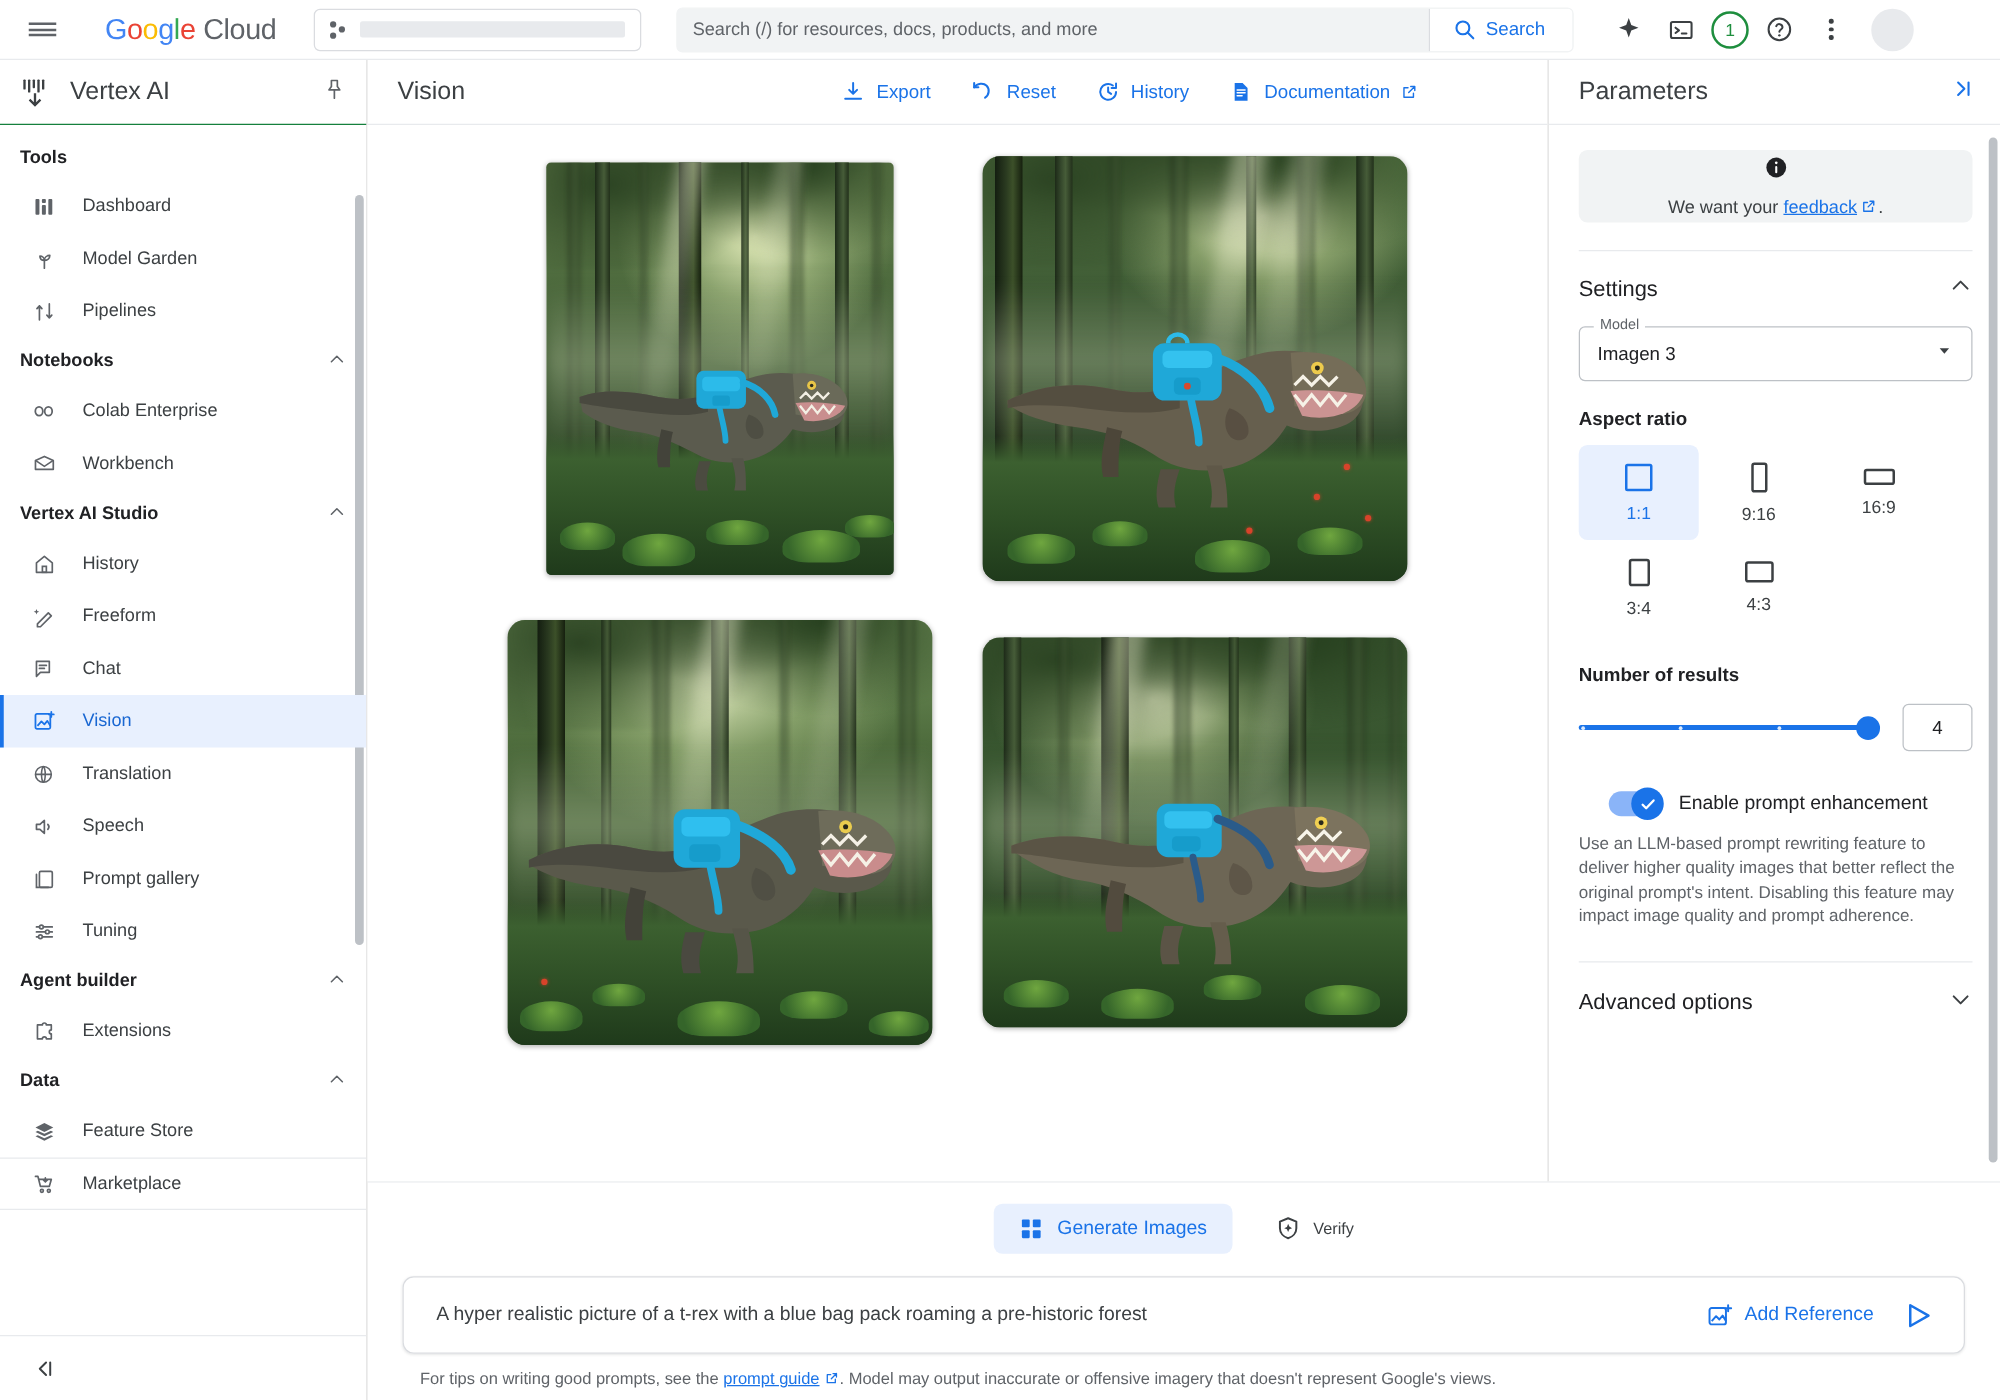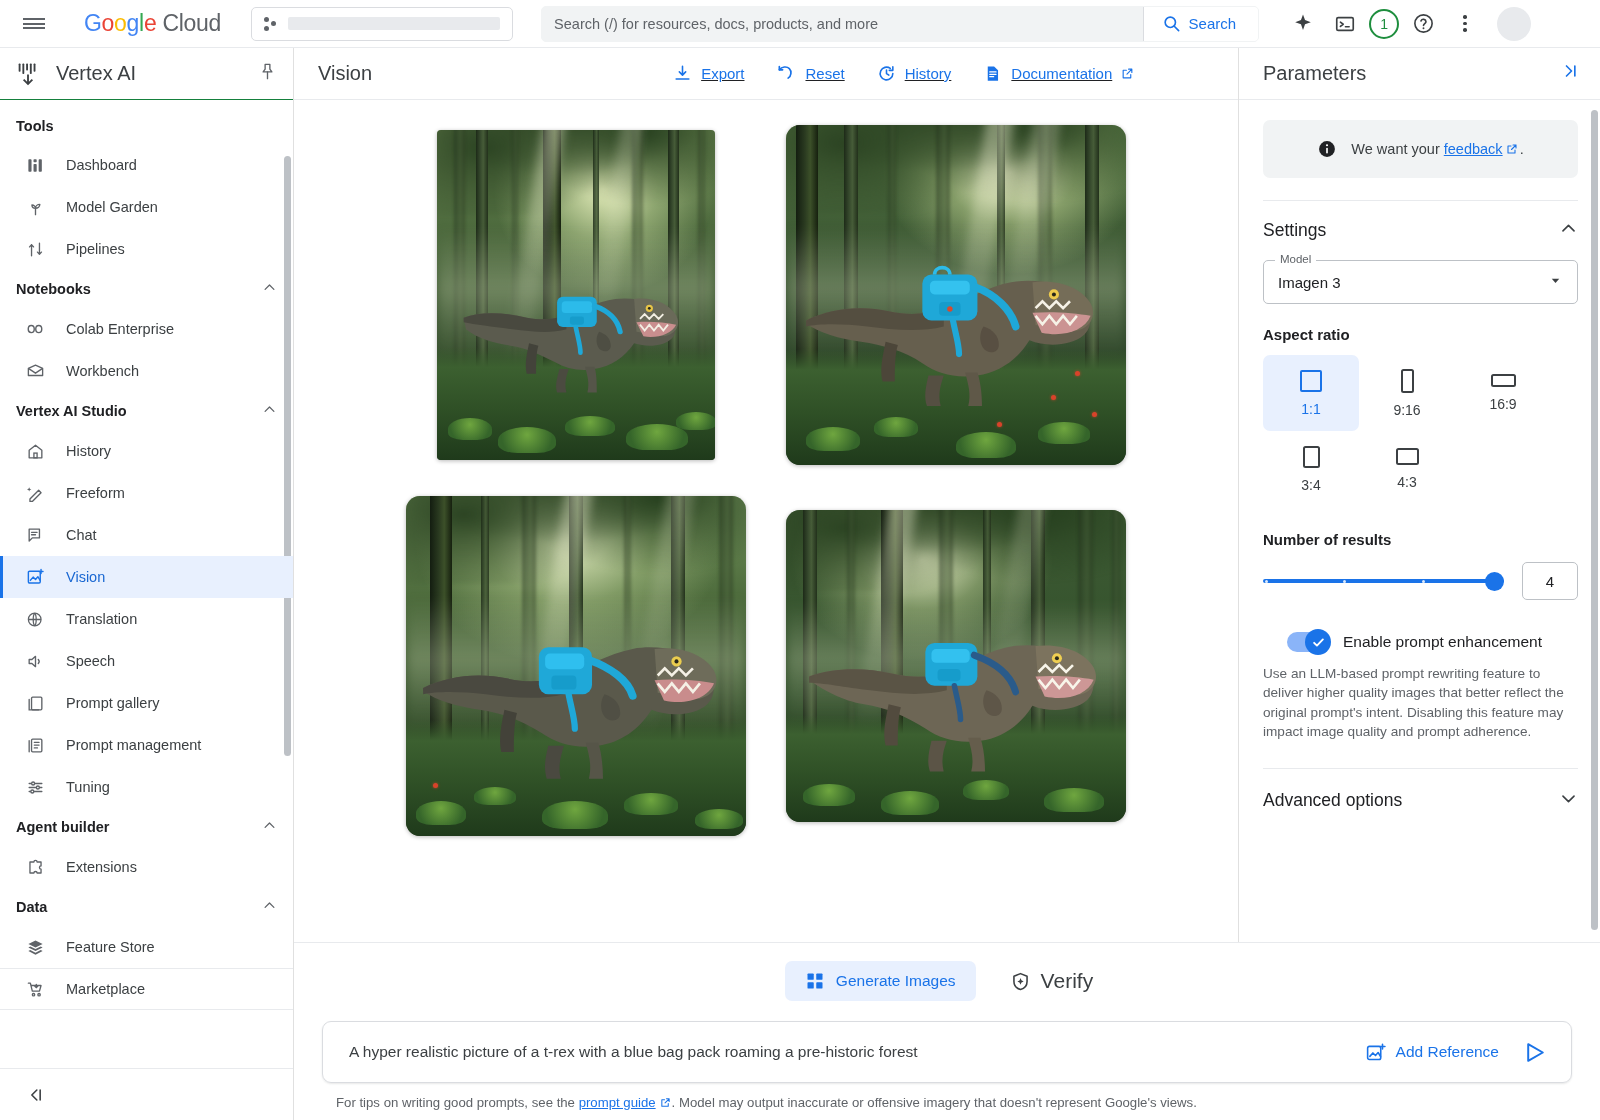--- a/index.html
+++ b/index.html
@@ -122,21 +122,21 @@
   
   .main { flex: 1; display:flex; flex-direction: column; height: 1072px; min-width:0;}
   .main-top { display:flex; flex:1; min-height:0;}
   .canvas-col { flex: 1; display:flex; flex-direction:column; min-width:0;}
 
   .toolbar {
     height: 52px; display:flex; align-items:center;
     border-bottom: 1px solid #e8eaed; padding: 0 24px;
   }
   .toolbar .page-title { font-size: 20px; color:#3c4043; }
-  .toolbar-actions { display:flex; align-items:center; gap: 10px; margin-left: 290px; text-decoration: underline;}
+  .toolbar-actions { display:flex; align-items:center; gap: 10px; margin-left: 290px;}
   .tb-btn {
     display:flex; align-items:center; gap:9px;
     color:#1a73e8; font-size:15px; padding: 7px 11px; border-radius:5px; cursor:pointer;
     white-space:nowrap;
   }
 
   .gallery-wrap {
     flex: 1; overflow: hidden; position: relative; background:#fff;
     display:flex; align-items:flex-start; justify-content:center;
     padding-top: 22px;
@@ -220,21 +220,21 @@
     padding: 16px 28px 10px 28px; background:#fff;
   }
   .gen-row { display:flex; align-items:center; justify-content:center; gap: 18px; margin-bottom: 18px;}
   .gen-btn {
     display:flex; align-items:center; gap:11px;
     background:#e8f0fe; color:#1a73e8; border-radius:7px;
     padding: 10px 20px; font-size: 15.5px; cursor:pointer; font-weight:500;
   }
   .verify-btn {
     display:flex; align-items:center; gap:10px;
-    color:#3c4043; font-size:21px; padding: 10px 16px; border-radius:7px; cursor:pointer;
+    color:#3c4043; font-size:13px; padding: 10px 16px; border-radius:7px; cursor:pointer;
   }
   .prompt-box {
     border: 1px solid #dadce0; border-radius: 9px;
     height: 62px; display:flex; align-items:center; padding: 0 14px 0 26px;
     box-shadow: 0 1px 2px rgba(60,64,67,.12);
   }
   .prompt-box input {
     flex:1; border:0; outline:none; font-size: 15.5px; color:#3c4043;
     font-family: "Liberation Sans", sans-serif; background:transparent;
   }
@@ -257,21 +257,21 @@
     height: 52px; display:flex; align-items:center; padding: 0 20px 0 24px;
     border-bottom: 1px solid #e8eaed;
   }
   .params-head .t { flex:1; font-size: 20px; color:#3c4043;}
   .collapse-ico { color:#1a73e8; cursor:pointer; font-size: 18px;}
   .params-body { flex:1; overflow:hidden; padding: 20px 22px 0 24px; position:relative;}
   .p-scrolltrack { position:absolute; right:2px; top:10px; width:7px; height:820px; background:#bdc1c6; border-radius:4px;}
   .feedback {
     background:#f1f3f4; border-radius: 7px; height: 58px;
     display:flex; align-items:center; gap:14px; padding: 0 20px;
-    font-size: 14.5px; color:#3c4043; justify-content:center;
+    font-size: 14.5px; color:#3c4043; justify-content:center;flex-direction:column;
   }
   .feedback a { color:#1a73e8; text-decoration: underline;}
   .hr { border-top:1px solid #e8eaed; margin: 22px 0 0 0;}
   .settings-row {
     display:flex; align-items:center; padding: 18px 0 14px 0;
   }
   .settings-row .t { flex:1; font-size: 17.5px; font-weight:500; color:#202124;}
   .select-field {
     position:relative; height: 44px; border:1px solid #bdc1c6; border-radius:5px;
     display:flex; align-items:center; padding: 0 14px; cursor:pointer; margin-top: 4px;
@@ -539,30 +539,20 @@
         <span>Speech</span>
       </div>
       <div class="nav-item">
         <span class="ico">
           <svg width="19" height="19" viewBox="0 0 24 24" fill="none" stroke="#5f6368" stroke-width="1.7">
               <rect x="7" y="4" width="13" height="16" rx="1.4"></rect>
               <path d="M4 7v13h12" stroke-linecap="round"></path>
             </svg>
         </span>
         <span>Prompt gallery</span>
-      </div>
-      <div class="nav-item">
-        <span class="ico">
-          <svg width="19" height="19" viewBox="0 0 24 24" fill="none" stroke="#5f6368" stroke-width="1.7">
-              <rect x="7" y="4" width="13" height="16" rx="1.4"></rect>
-              <path d="M10.5 8h6M10.5 11.5h6M10.5 15h4" stroke-linecap="round"></path>
-              <path d="M4 6v14" stroke-linecap="round"></path>
-            </svg>
-        </span>
-        <span>Prompt management</span>
       </div>
       <div class="nav-item">
         <span class="ico">
           <svg width="19" height="19" viewBox="0 0 24 24" fill="none" stroke="#5f6368" stroke-width="1.7">
               <path d="M4 7h16M4 12h16M4 17h16" stroke-linecap="round"></path>
               <circle cx="9" cy="7" r="1.9" fill="#fff"></circle>
               <circle cx="15" cy="12" r="1.9" fill="#fff"></circle>
               <circle cx="8" cy="17" r="1.9" fill="#fff"></circle>
             </svg>
         </span>

